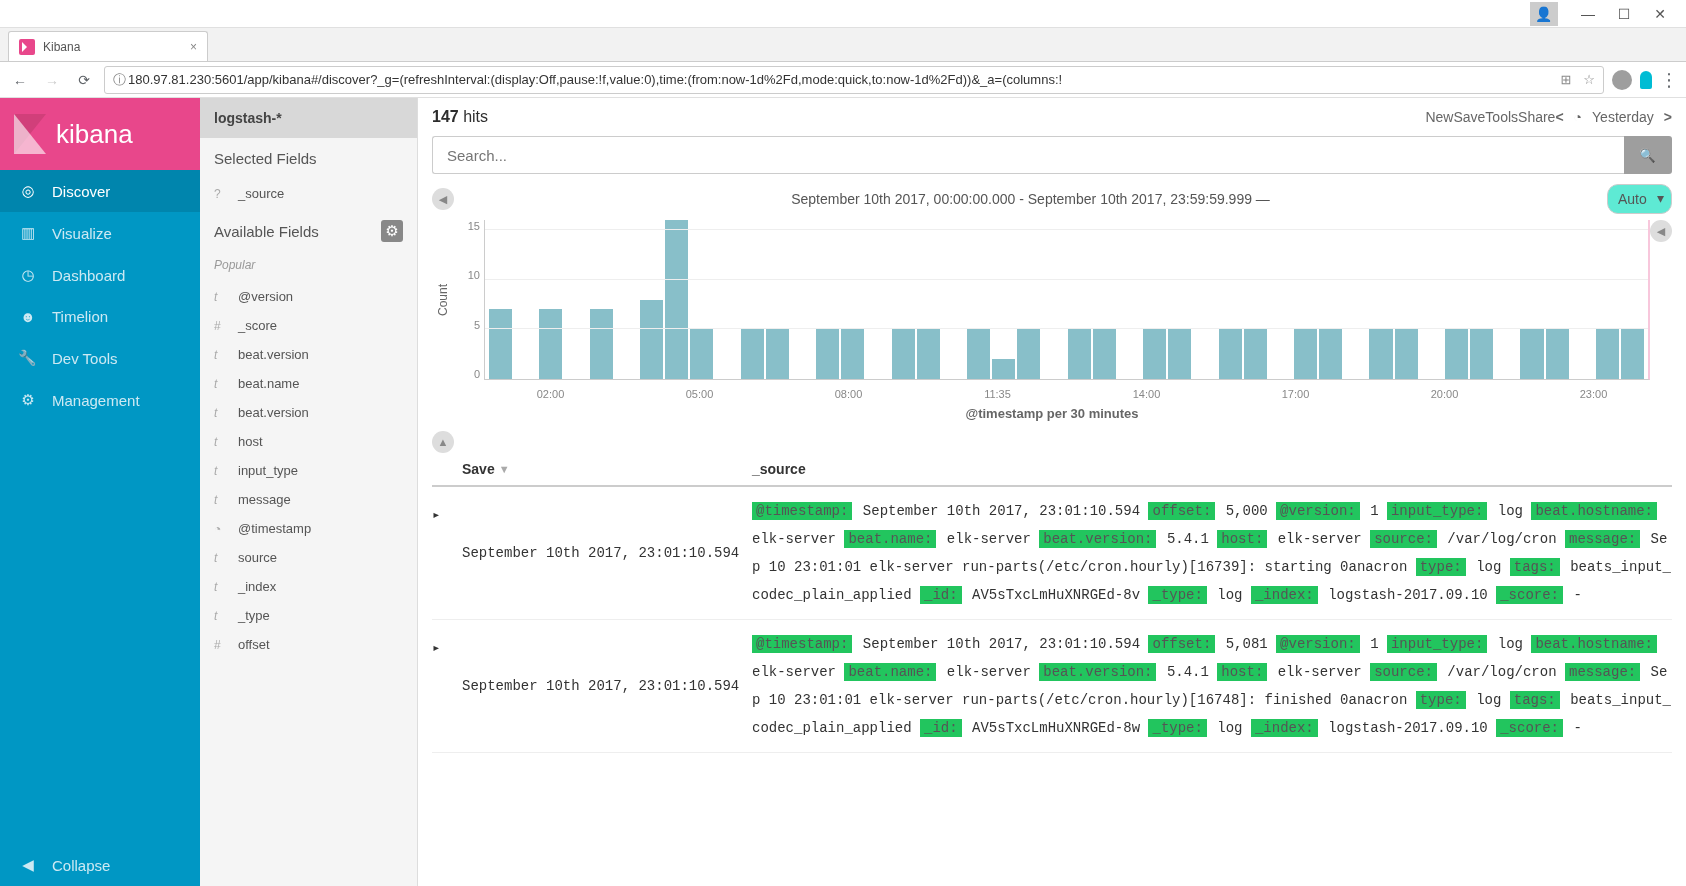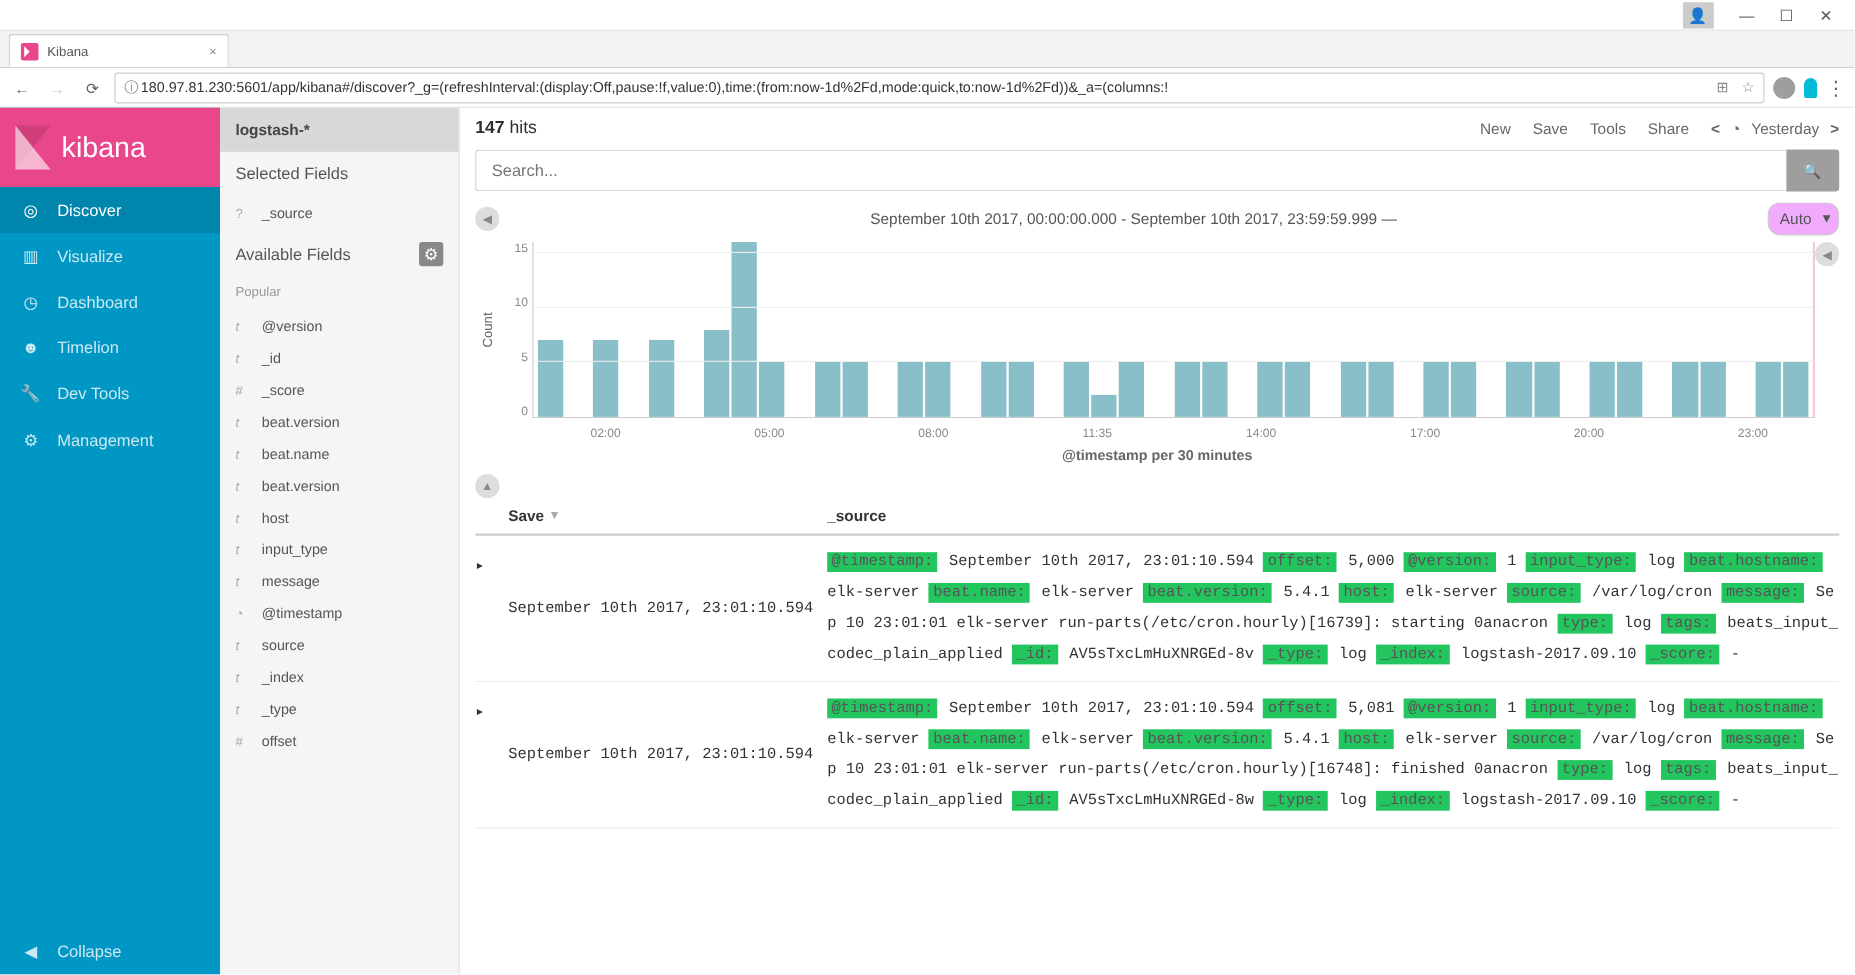--- a/index.html
+++ b/index.html
@@ -36,45 +36,45 @@
 .nav-item { display: flex; align-items: center; padding: 12px 18px; color: #cce9f3; cursor: pointer; font-size: 15px; }
 .nav-item.active { background: #0085ad; color: #fff; }
 .nav-item .icon { width: 20px; margin-right: 14px; display: flex; align-items: center; justify-content: center; }
 .nav-collapse { margin-top: auto; }
 
 
 .field-sidebar { width: 218px; background: #f5f5f5; border-right: 1px solid #ddd; overflow-y: auto; }
 .index-header { background: #d8d8d8; padding: 12px 14px; font-weight: bold; color: #444; }
 .field-section-title { padding: 12px 14px; font-size: 15px; color: #555; display: flex; align-items: center; }
 .field-gear { margin-left: auto; background: #888; color: #fff; width: 22px; height: 22px; display: flex; align-items: center; justify-content: center; border-radius: 3px; cursor: pointer; }
-.field-subtitle { padding: 4px 14px 10px; font-size: 12px; color: #999; }
+.field-subtitle { padding: 4px 14px 10px; font-size: 12px; color: #999; font-style: italic; }
 .field-item { padding: 7px 14px; font-size: 13px; color: #555; display: flex; align-items: center; cursor: pointer; }
 .field-item .ftype { width: 14px; color: #aaa; font-style: italic; margin-right: 10px; font-size: 12px; }
 .field-item .ftype.hash::before { content: "#"; font-style: normal; }
 .field-item .ftype.clock::before { content: "◔"; font-style: normal; }
 .field-item .ftype.t::before { content: "t"; }
 .field-item .ftype.q::before { content: "?"; font-style: normal; }
 
 
 .main { flex: 1; background: #fff; display: flex; flex-direction: column; overflow: hidden; }
 .topbar { display: flex; align-items: center; padding: 10px 14px; gap: 18px; }
 .hits { font-size: 16px; color: #2d2d2d; }
 .hits b { font-weight: bold; }
-.top-actions { margin-left: auto; display: flex; align-items: center; gap: 20px; color: #666; }
+.top-actions { margin-left: auto; display: flex; align-items: center; color: #666; }
 .top-action { cursor: pointer; }
 .time-nav { display: flex; align-items: center; gap: 10px; }
 .searchrow { padding: 0 14px 10px; display: flex; gap: 0; }
 .search-input { flex: 1; height: 38px; border: 1px solid #ccc; border-right: none; border-radius: 3px 0 0 3px; padding: 0 14px; font-size: 15px; color: #888; }
 .search-btn { width: 48px; height: 38px; background: #9e9e9e; border: none; border-radius: 0 3px 3px 0; color: #fff; cursor: pointer; }
 
 .content-scroll { flex: 1; overflow-y: auto; padding: 0 14px; }
 .collapse-arrow { width: 22px; height: 22px; border-radius: 50%; background: #ddd; color: #888; display: flex; align-items: center; justify-content: center; font-size: 11px; cursor: pointer; }
 .chart-header { display: flex; align-items: center; gap: 12px; margin-bottom: 6px; }
 .chart-title { flex: 1; text-align: center; color: #555; font-size: 14px; }
-.interval-select { height: 30px; border: 1px solid #ccc; border-radius: 11px; padding: 0 24px 0 10px; font-size: 14px; color: #555; appearance: none; background: #f0abfc; }
+.interval-select { height: 30px; border: 1px solid #ccc; border-radius: 11px; padding: 0 24px 0 10px; font-size: 14px; color: #555; appearance: none; background: #5eead4; }
 .select-wrap { position: relative; }
 .select-wrap::after { content: "▾"; position: absolute; right: 8px; top: 6px; color: #555; pointer-events: none; }
 
 
 .chart-wrap { display: flex; margin-bottom: 8px; }
 .ylabel { writing-mode: vertical-rl; transform: rotate(180deg); text-align: center; font-size: 12px; color: #666; padding: 0 4px; }
 .ygrid { width: 30px; display: flex; flex-direction: column; justify-content: space-between; align-items: flex-end; font-size: 11px; color: #888; padding-right: 4px; height: 160px; }
 .chart { flex: 1; height: 160px; border-bottom: 1px solid #ccc; border-left: 1px solid #ccc; border-right: 2px solid rgba(232,71,139,0.3); display: flex; align-items: flex-end; gap: 2px; padding: 0 4px; position: relative; }
 .chart .grid-line { position: absolute; left: 0; right: 0; border-top: 1px solid #eee; }
 .bar { flex: 1; background: #88bfc9; }
@@ -176,24 +176,20 @@
       <span>Available Fields</span>
       <span class="field-gear">⚙</span>
     </div>
     <div class="field-subtitle">Popular</div>
     <div id="popular-fields">
         <div class="field-item">
           <span class="ftype t"></span>
           <span>@version</span>
         </div>
         <div class="field-item">
-          <span class="ftype t"></span>
-          <span>_id</span>
-        </div>
-        <div class="field-item">
           <span class="ftype hash"></span>
           <span>_score</span>
         </div>
         <div class="field-item">
           <span class="ftype t"></span>
           <span>beat.version</span>
         </div>
         <div class="field-item">
           <span class="ftype t"></span>
           <span>beat.name</span>

